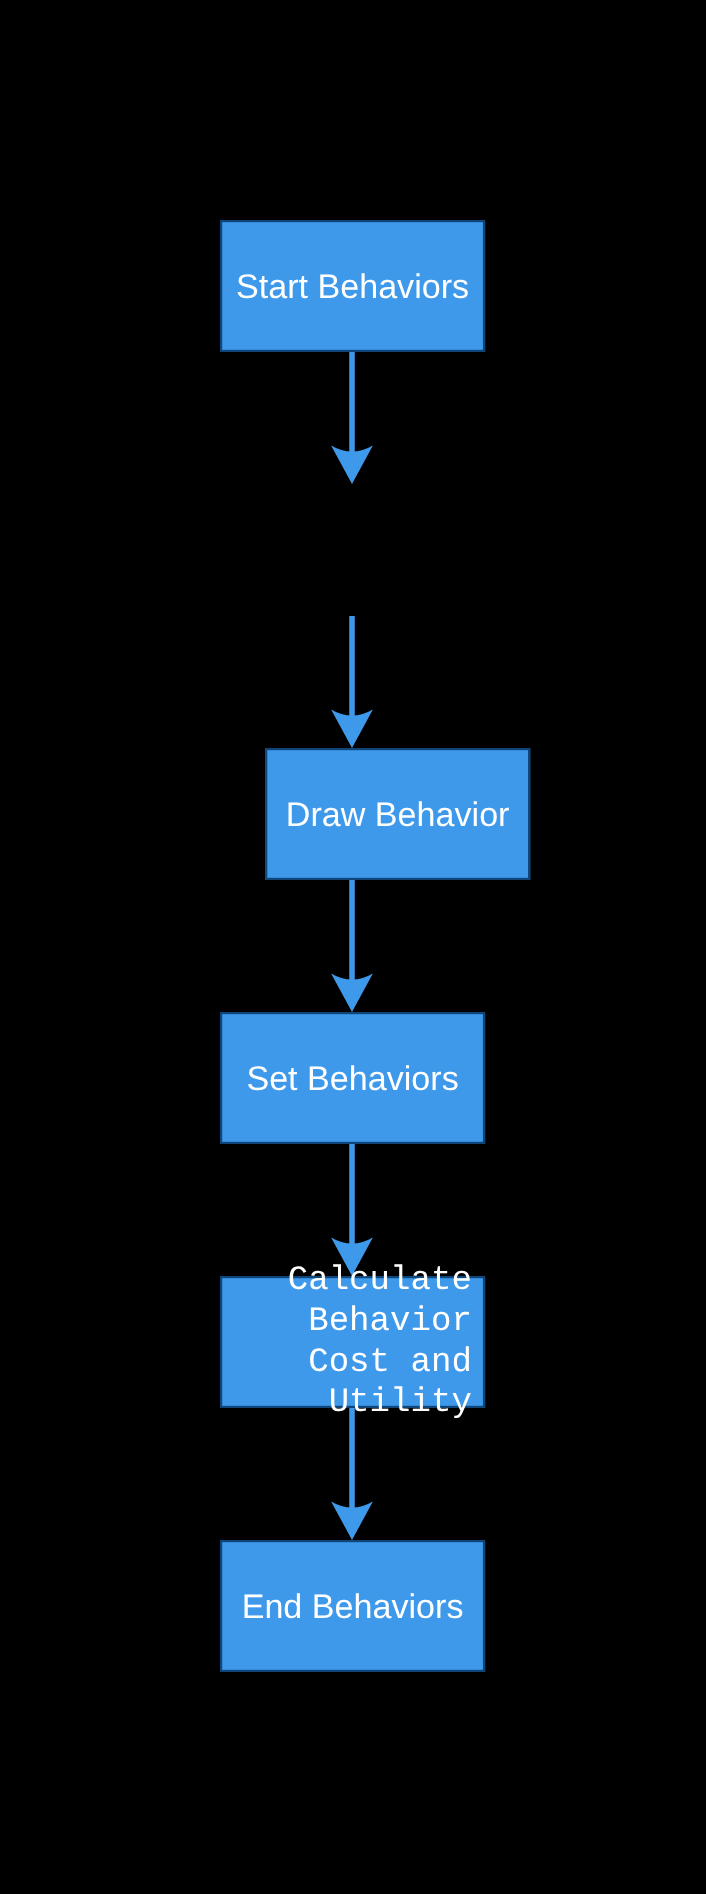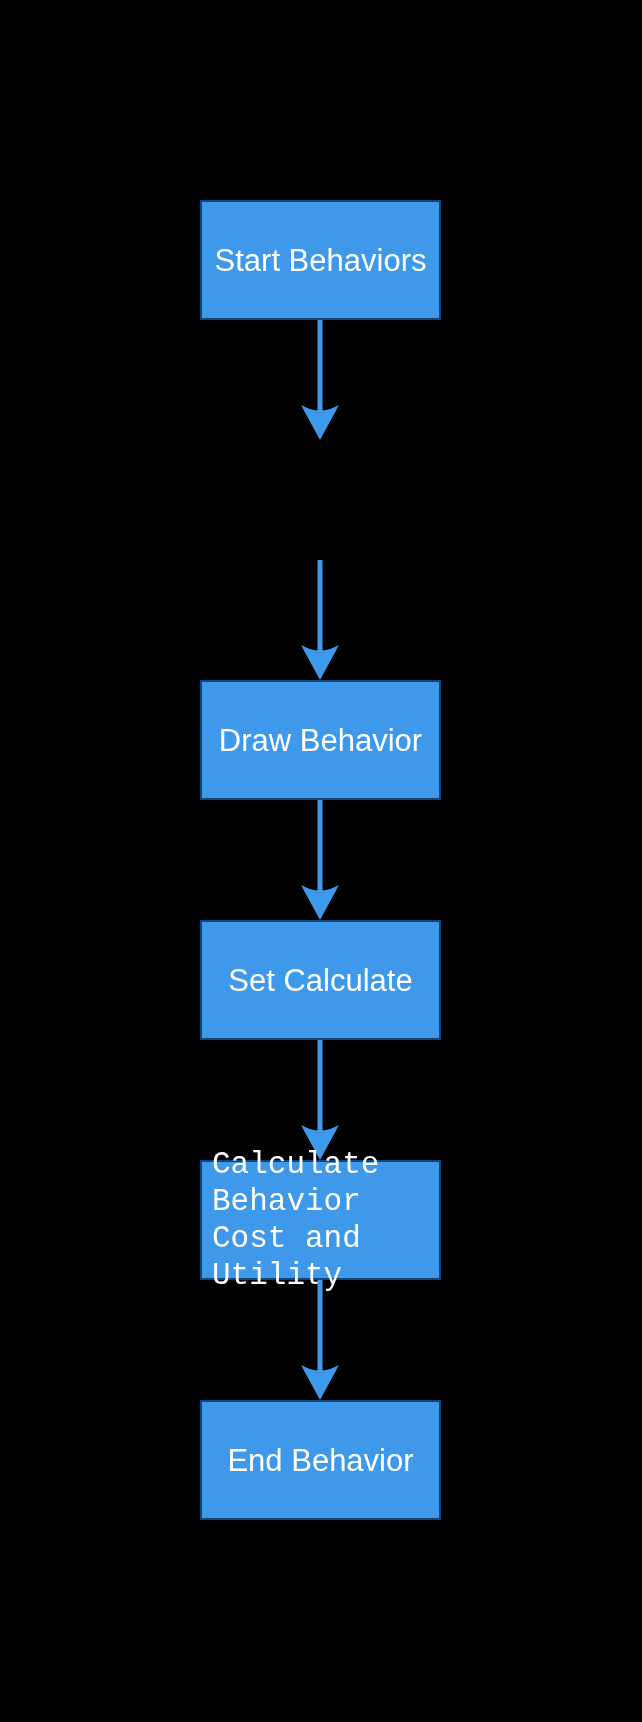--- a/index.html
+++ b/index.html
@@ -20,28 +20,28 @@
     left: 200px;
     width: 241px;
     height: 120px;
     box-sizing: border-box;
     background: var(--node-fill, #3f99ea);
     border: 2px solid var(--node-border, #10457a);
     color: var(--text-color, #ffffff);
     display: flex;
     align-items: center;
     justify-content: center;
-    text-align: left;
+    text-align: right;
     font-size: 31px;
     line-height: 37px;
     padding: 0 10px;
   }
   .node-0 { top: 200px; }
   .node-1 { top: 440px; }
-  .node-2 { top: 680px; }
+  .node-2 { top: 680px; margin-left: 41px; }
   .node-3 { top: 920px; }
   .node-4 { top: 1160px; font-family: Liberation Mono, monospace; }
   .node-5 { top: 1400px; }
   .arrow {
     position: absolute;
     left: 298px;
     width: 44px;
     height: 120px;
   }
   .arrow-0 { top: 320px; }
@@ -82,21 +82,21 @@
   </div>
 
   <div class="arrow arrow-2">
     <svg viewBox="0 0 44 120">
       <rect class="shaft" x="19.5" y="0" width="5" height="93"></rect>
       <path class="head" d="M 22 120 L 3 85 Q 22 96 41 85 Z"></path>
     </svg>
   </div>
 
   <div class="node node-3">
-    <span>Set Calculate</span>
+    <span>Set Behaviors</span>
   </div>
 
   <div class="arrow arrow-3">
     <svg viewBox="0 0 44 120">
       <rect class="shaft" x="19.5" y="0" width="5" height="93"></rect>
       <path class="head" d="M 22 120 L 3 85 Q 22 96 41 85 Z"></path>
     </svg>
   </div>
 
   <div class="node node-4">
@@ -104,16 +104,16 @@
   </div>
 
   <div class="arrow arrow-4">
     <svg viewBox="0 0 44 120">
       <rect class="shaft" x="19.5" y="0" width="5" height="93"></rect>
       <path class="head" d="M 22 120 L 3 85 Q 22 96 41 85 Z"></path>
     </svg>
   </div>
 
   <div class="node node-5">
-    <span>End Behavior</span>
+    <span>End Behaviors</span>
   </div>
 
 </div>
 
 </body></html>

